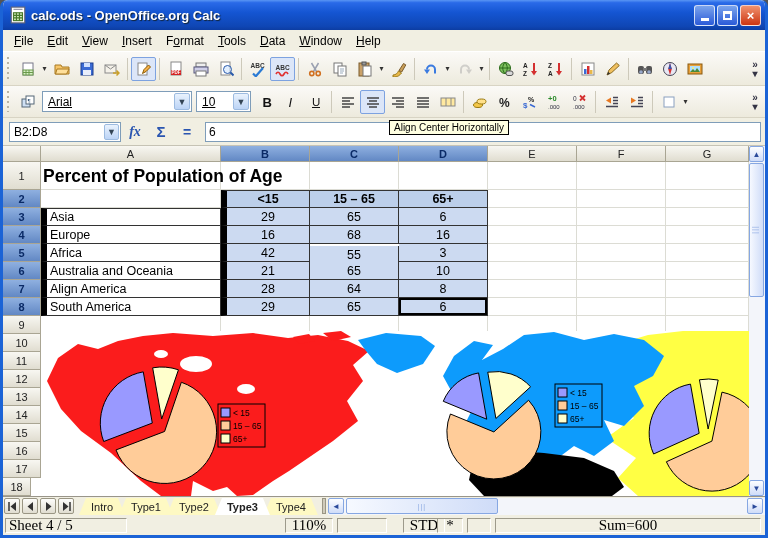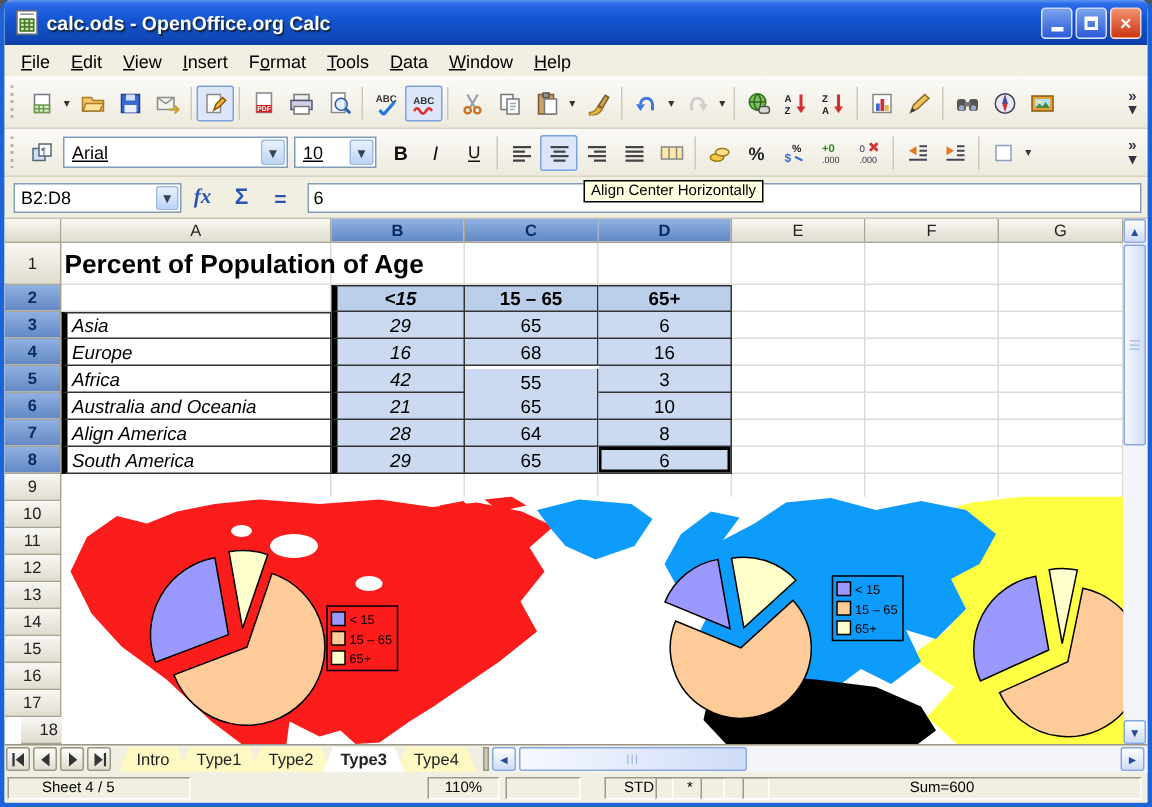--- a/index.html
+++ b/index.html
@@ -71,21 +71,21 @@
   .hdr.selhdr{background:linear-gradient(180deg,#8fb0e0,#6288c4);color:#0a2a66;font-weight:bold;}
   .corner{position:absolute;left:0;top:0;width:38px;height:16px;background:linear-gradient(180deg,#f8f7f2,#ddd9cb);
     border-right:1px solid #a9a593;border-bottom:1px solid #a9a593;}
   .cell{position:absolute;border-right:1px solid #dcdcd4;border-bottom:1px solid #dcdcd4;
     font-size:12.5px;color:#000;display:flex;align-items:center;}
   .cell.num{justify-content:center;}
   .cell.sel{background:#ccdaf1;border-right-color:#9fb4d4;border-bottom-color:#9fb4d4;}
   .cell.thdr{background:#bccfea;font-weight:bold;justify-content:center;font-size:12.5px;}
   .cell.tb{border-right:1px solid #333;border-bottom:1px solid #333;}
   .cell.btop{border-top:1px solid #333;}
-  .cell.bleft{border-left:4px solid #000000;font-style:italic;}
+  .cell.bleft{border-left:6px solid #000000;}
   .cell.acell{background:#fff;padding-left:3px;}
   .cell.active{box-shadow:inset 0 0 0 2px #000;z-index:5;}
   .titlecell{position:absolute;font-weight:bold;font-size:17.5px;color:#000;white-space:nowrap;
     display:flex;align-items:center;z-index:2;}
   
   .sbtn{position:absolute;background:linear-gradient(180deg,#fdfeff,#cfdcf8);border:1px solid #86a7e2;
     border-radius:2px;color:#2a4a9a;font-size:8px;display:flex;align-items:center;justify-content:center;}
   .sthumb{position:absolute;background:linear-gradient(90deg,#f6f9ff,#cfdcf8);border:1px solid #86a7e2;
     border-radius:2px;display:flex;align-items:center;justify-content:center;color:#8aa8e0;font-size:7px;letter-spacing:1px;}
   .vscroll{position:absolute;left:746px;top:0;width:16px;height:350px;background:#f3f5fa;}
@@ -95,21 +95,21 @@
   .navbtn{width:16px;height:16px;margin:1px 1px 0 1px;background:linear-gradient(180deg,#fdfdfb,#e0ddd0);
     border:1px solid #9a9684;border-radius:2px;display:flex;align-items:center;justify-content:center;flex:0 0 auto;}
   .tab{height:17px;margin-top:1px;padding:1px 12px 0 12px;font-size:11px;background:#fef9c3;color:#222;
     clip-path:polygon(7px 0,calc(100% - 7px) 0,100% 100%,0 100%);margin-left:-6px;display:flex;align-items:center;flex:0 0 auto;}
   .tab.active{background:#fff;font-weight:bold;z-index:4;position:relative;}
   .tabsplit{width:4px;height:16px;background:#cfcbbb;border:1px solid #9a9684;margin:1px 2px 0 4px;flex:0 0 auto;}
   .hscroll{position:relative;height:17px;margin-top:1px;flex:1;background:#f3f5fa;}
   
   .statusbar{position:absolute;left:0;top:516px;width:762px;height:19px;background:#f1efe2;}
   .sseg{position:absolute;top:2px;height:15px;border:1px solid;border-color:#9d9a8b #fff #fff #9d9a8b;
-    font-size:10px;color:#000;display:flex;align-items:center;padding:0 22px;}
+    font-size:15px;color:#000;display:flex;align-items:center;padding:0 3px;font-family:Liberation Serif, serif;}
   .sseg.center{justify-content:center;}
   
   #map{position:absolute;left:38px;top:185px;}
   text{font-family:"Liberation Sans",sans-serif;}
 </style>
 </head>
 <body>
 
 <div class="window">
 
@@ -481,21 +481,21 @@
       <div class="hdr selhdr" style="left: 0px; top: 152px; width: 38px; height: 18px;">8</div>
       <div class="hdr" style="left: 0px; top: 170px; width: 38px; height: 18px;">9</div>
       <div class="hdr" style="left: 0px; top: 188px; width: 38px; height: 18px;">10</div>
       <div class="hdr" style="left: 0px; top: 206px; width: 38px; height: 18px;">11</div>
       <div class="hdr" style="left: 0px; top: 224px; width: 38px; height: 18px;">12</div>
       <div class="hdr" style="left: 0px; top: 242px; width: 38px; height: 18px;">13</div>
       <div class="hdr" style="left: 0px; top: 260px; width: 38px; height: 18px;">14</div>
       <div class="hdr" style="left: 0px; top: 278px; width: 38px; height: 18px;">15</div>
       <div class="hdr" style="left: 0px; top: 296px; width: 38px; height: 18px;">16</div>
       <div class="hdr" style="left: 0px; top: 314px; width: 38px; height: 18px;">17</div>
-      <div class="hdr" style="left: 11px; top: 332px; width: 38px; height: 18px;">18</div>
+      <div class="hdr" style="left: 0px; top: 332px; width: 28px; height: 18px;">18</div>
       <div class="cell" style="left: 38px; top: 16px; width: 180px; height: 28px;"></div>
       <div class="cell" style="left: 218px; top: 16px; width: 89px; height: 28px;"></div>
       <div class="cell" style="left: 307px; top: 16px; width: 89px; height: 28px;"></div>
       <div class="cell" style="left: 396px; top: 16px; width: 89px; height: 28px;"></div>
       <div class="cell" style="left: 485px; top: 16px; width: 89px; height: 28px;"></div>
       <div class="cell" style="left: 574px; top: 16px; width: 89px; height: 28px;"></div>
       <div class="cell" style="left: 663px; top: 16px; width: 83px; height: 28px;"></div>
       <div class="cell" style="left: 38px; top: 44px; width: 180px; height: 18px;"></div>
       <div class="cell sel tb num thdr btop bleft" style="left: 218px; top: 44px; width: 89px; height: 18px;">&lt;15</div>
       <div class="cell sel tb num thdr btop" style="left: 307px; top: 44px; width: 89px; height: 18px;">15 – 65</div>

